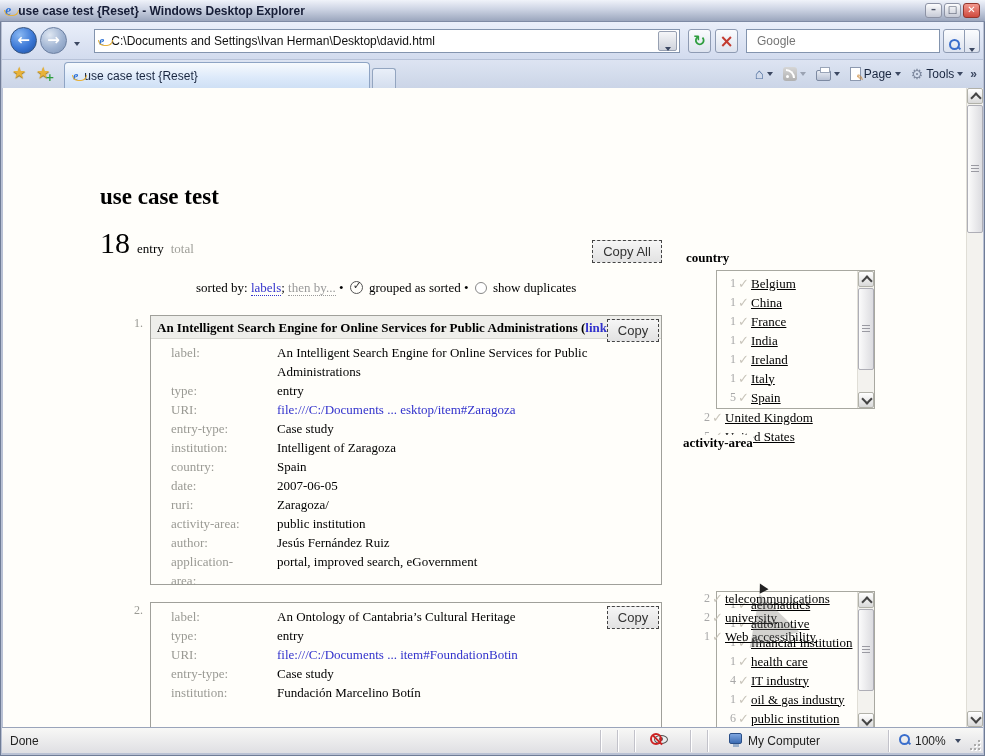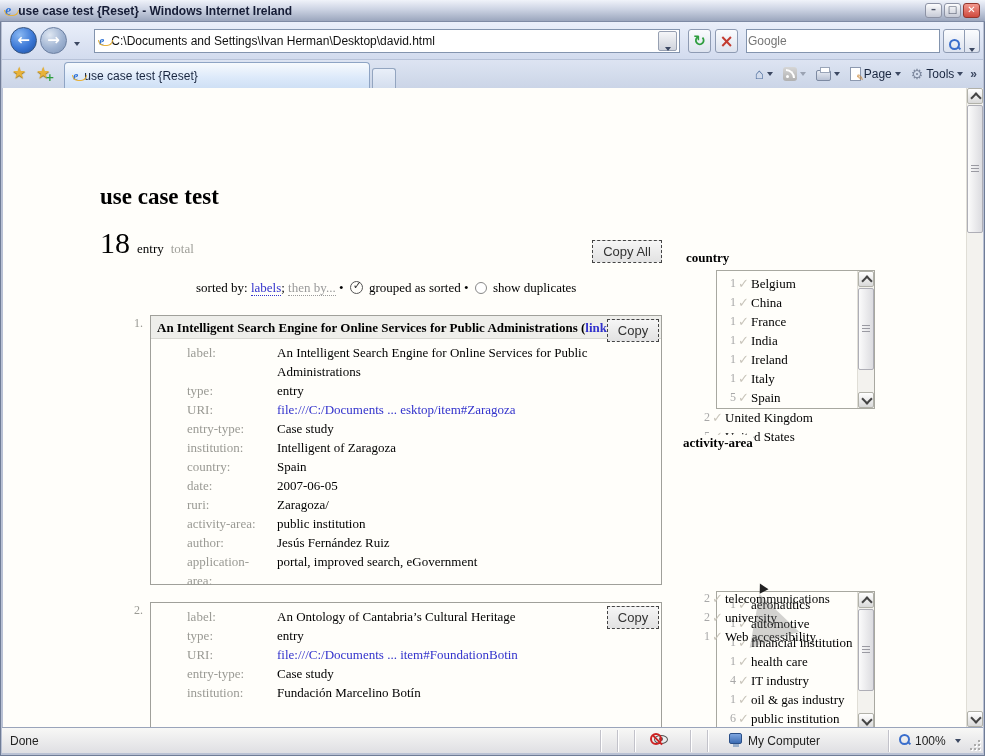--- a/index.html
+++ b/index.html
@@ -29,21 +29,21 @@
   .addr{position:absolute;left:92px;top:7px;width:586px;height:24px;background:#fff;border:1px solid #8394ae;
         display:flex;align-items:center;padding:0 2px 0 4px;}
   .addr input{flex:1;border:none;outline:none;font:12px "Liberation Sans",sans-serif;color:#111;background:transparent;margin-left:5px;}
   .addr-drop{width:19px;height:20px;background:linear-gradient(#f5f6f8,#cfd3dc);border:1px solid #97a0b2;border-radius:2px;
              text-align:center;padding-top:7px;}
   .sqbtn{position:absolute;top:7px;width:23px;height:24px;border:1px solid #8e9bb3;border-radius:3px;
          background:linear-gradient(#fbfcfe,#dde3ef);text-align:center;font:bold 15px/22px "DejaVu Sans",sans-serif;}
   .refresh{left:686px;color:#2f9e3f;}
   .stop{left:713px;color:#c33b30;font-size:17px;}
   .search{position:absolute;left:744px;top:7px;width:194px;height:24px;background:#fff;border:1px solid #8394ae;display:flex;align-items:center;}
-  .search input{flex:1;border:none;outline:none;font:12px "Liberation Sans",sans-serif;color:#999;background:transparent;padding-left:1px;}
+  .search input{flex:1;border:none;outline:none;font:12px "Liberation Sans",sans-serif;color:#999;background:transparent;padding-left:10px;}
   .mag{position:relative;width:11px;height:11px;display:inline-block;}
   .mag::before{content:"";position:absolute;left:0;top:0;width:7px;height:7px;border:2px solid #3a6ecc;border-radius:50%;}
   .mag::after{content:"";position:absolute;left:8px;top:8px;width:4px;height:2px;background:#3a6ecc;transform:rotate(45deg);}
   .magbtn{position:absolute;left:941px;top:7px;width:22px;height:24px;border:1px solid #8e9bb3;border-radius:3px 0 0 3px;
           background:linear-gradient(#fbfcfe,#dde3ef);padding:6px 0 0 5px;}
   .magcaret{position:absolute;left:963px;top:7px;width:15px;height:24px;border:1px solid #8e9bb3;border-left:none;border-radius:0 3px 3px 0;
             background:linear-gradient(#fbfcfe,#dde3ef);text-align:center;padding-top:10px;}
   
   .tb2{position:absolute;left:2px;top:60px;width:981px;height:28px;background:linear-gradient(#dde4f2,#cbd5e7);}
   .star{position:absolute;top:4px;font-size:16px;line-height:18px;color:#e8b23a;text-shadow:0 1px 1px #9a7514;}
@@ -82,40 +82,40 @@
   .ckc{display:inline-block;width:13px;height:13px;border:1px solid #555;border-radius:50%;position:relative;vertical-align:-2px;margin:0 3px;}
   .ckc::after{content:"✓";position:absolute;left:2px;top:-3px;font-size:11px;color:#333;}
   .rad{display:inline-block;width:12px;height:12px;border:1px solid #888;border-radius:50%;background:#fff;vertical-align:-2px;margin:0 3px;}
   
   .f-title{font-size:13px;font-weight:bold;}
   .f-box{border:1px solid #a8a8a0;background:#fffefa;position:relative;padding:3px 0 0 2px;}
   .f-rows .f-row, .f-over .f-row{display:grid;grid-template-columns:17px 15px 1fr;height:19px;align-items:center;font-size:13px;}
   .f-count{color:#a8a8a8;text-align:right;font-size:12px;}
   .f-check{color:#c9c5bb;text-align:center;}
   .f-check::before{content:"✓";}
-  .f-label{white-space:nowrap;}
+  .f-label{white-space:nowrap;text-decoration:underline;}
   .f-scroll{position:absolute;right:0;top:0;width:17px;height:100%;background:#f3f2ee;border-left:1px solid #e0ded6;}
   .sbtn{position:absolute;left:0;width:16px;height:16px;background:linear-gradient(#ffffff,#d9d9d9);
         border:1px solid #b1b1a9;border-radius:2px;}
   .sbtn::after{content:"";position:absolute;left:4px;width:6px;height:6px;border:2px solid #444;border-right:none;border-bottom:none;}
   .sbtn.up::after{top:5px;transform:rotate(45deg);}
   .sbtn.dn::after{top:2px;transform:rotate(225deg);}
   .sthumb{position:absolute;left:0;width:16px;background:linear-gradient(90deg,#fbfbfb,#dcdce0);
           border:1px solid #aeaeb6;border-radius:2px;}
   .sthumb::after{content:"";position:absolute;left:3px;top:50%;margin-top:-4px;width:8px;height:7px;
                  background:repeating-linear-gradient(#9a9aa2 0 1px,transparent 1px 3px);}
   
   .e-num{color:#9a9a94;font-size:12px;}
   .e-box{border:1px solid #a0a09a;background:#fffefa;}
   .e-head{background:#eeeeea;border-bottom:1px solid #d8d8d2;height:23px;line-height:23px;padding-left:6px;
           font-size:13px;font-weight:bold;white-space:nowrap;overflow:hidden;}
   .e-copy{position:absolute;top:3px;right:2px;width:52px;}
   .e-rows{padding:4px 8px 0 20px;}
   .e-row{display:grid;grid-template-columns:86px 1fr;column-gap:20px;font-size:13px;line-height:19px;}
-  .e-name{color:#9a9a94;margin-left:16px;}
+  .e-name{color:#9a9a94;}
   .e-val{max-width:352px;}
   
   .cursor-small{width:0;height:0;border-left:5px solid transparent;border-right:5px solid transparent;border-bottom:9px solid #222;transform:rotate(-28deg);}
   .cursor-ghost{width:0;height:0;border-left:26px solid transparent;border-right:26px solid transparent;border-bottom:48px solid rgba(110,110,110,.30);transform:rotate(-18deg);}
   
   .vscroll{position:absolute;right:0;top:0;width:17px;height:639px;background:#f3f2ee;border-left:1px solid #e0ded6;}
   
   .status{position:absolute;left:2px;top:727px;width:981px;height:26px;border-top:1px solid #9aa4ba;
           background:linear-gradient(#f8f8f6,#dfdfe3);font-size:12px;color:#222;}
   .st-done{position:absolute;left:8px;top:6px;}
@@ -135,21 +135,21 @@
   .grip{position:absolute;right:3px;bottom:3px;width:12px;height:12px;}
   .grip i{position:absolute;width:2px;height:2px;background:#aaa;box-shadow:1px 1px 0 #fff;}
 </style>
 </head>
 <body>
 
 <div class="window">
 
   <div class="titlebar">
     <span class="ie-logo">e</span>
-    <span class="t-title">use case test {Reset} - Windows Internet Ireland</span>
+    <span class="t-title">use case test {Reset} - Windows Desktop Explorer</span>
     <span class="wbtn">–</span>
     <span class="wbtn">□</span>
     <span class="wbtn close">✕</span>
   </div>
 
   <div class="tb1">
     <span class="navcircle back">←</span>
     <span class="navcircle fwd">→</span>
     <span class="caret nav-caret"></span>
     <div class="addr">

